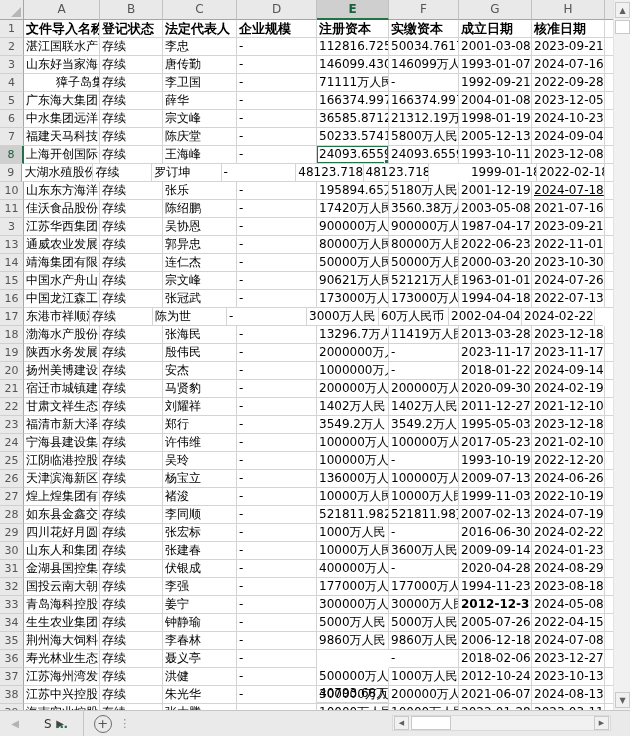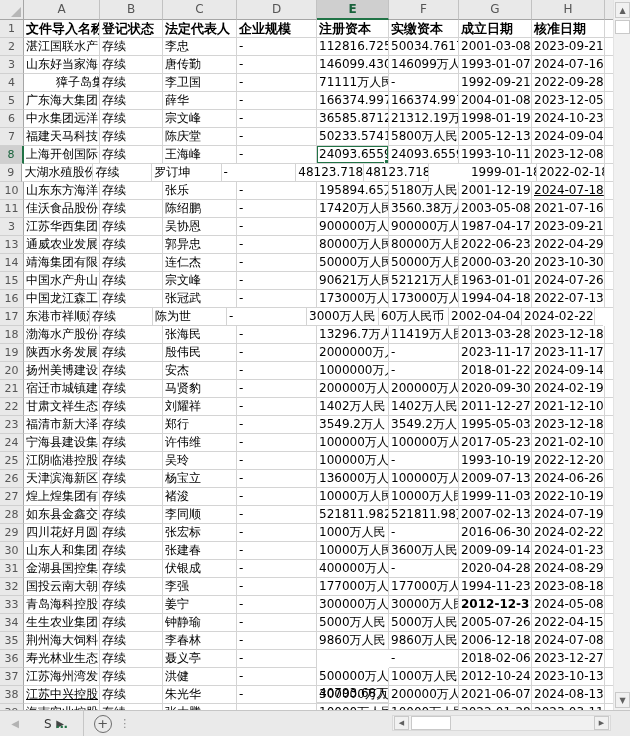--- a/index.html
+++ b/index.html
@@ -237,21 +237,21 @@
       </div>
       <div class="row">
         <div class="gut">13</div>
         <div class="cell" style="width: 76px;">通威农业发展</div>
         <div class="cell" style="width: 63px;">存续</div>
         <div class="cell" style="width: 74px;">郭异忠</div>
         <div class="cell" style="width: 80px;">-</div>
         <div class="cell" style="width: 72px;">80000万人民</div>
         <div class="cell" style="width: 70px;">80000万人民</div>
         <div class="cell" style="width: 73px;">2022-06-23</div>
-        <div class="cell" style="width: 73px;">2022-04-29</div>
+        <div class="cell" style="width: 73px;">2022-11-01</div>
         <div class="cell sliver" style="width: 8px;"></div>
       </div>
       <div class="row">
         <div class="gut">14</div>
         <div class="cell" style="width: 76px;">靖海集团有限</div>
         <div class="cell" style="width: 63px;">存续</div>
         <div class="cell" style="width: 74px;">连仁杰</div>
         <div class="cell" style="width: 80px;">-</div>
         <div class="cell" style="width: 72px;">50000万人民</div>
         <div class="cell" style="width: 70px;">50000万人民</div>
@@ -530,21 +530,21 @@
         <div class="cell" style="width: 74px;">洪健</div>
         <div class="cell" style="width: 80px;">-</div>
         <div class="cell" style="width: 72px;">500000万人</div>
         <div class="cell" style="width: 70px;">1000万人民</div>
         <div class="cell" style="width: 73px;">2012-10-24</div>
         <div class="cell" style="width: 73px;">2023-10-13</div>
         <div class="cell sliver" style="width: 8px;"></div>
       </div>
       <div class="row">
         <div class="gut">38</div>
-        <div class="cell" style="width: 76px; text-decoration: underline;">江苏中兴控股</div>
+        <div class="cell" style="width: 76px;">江苏中兴控股</div>
         <div class="cell" style="width: 63px;">存续</div>
         <div class="cell" style="width: 74px;">朱光华</div>
         <div class="cell" style="width: 80px;">-</div>
         <div class="cell" style="width: 72px;">300000万人</div>
         <div class="cell" style="width: 70px;">200000万人</div>
         <div class="cell" style="width: 73px;">2021-06-07</div>
         <div class="cell" style="width: 73px;">2024-08-13</div>
         <div class="cell sliver" style="width: 8px;"></div>
       </div>
       <div class="row">

